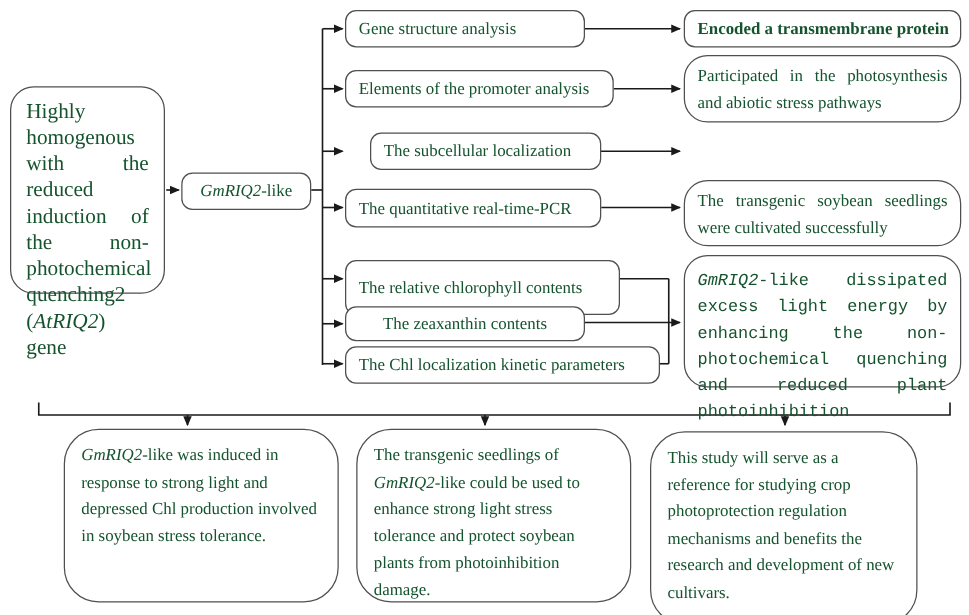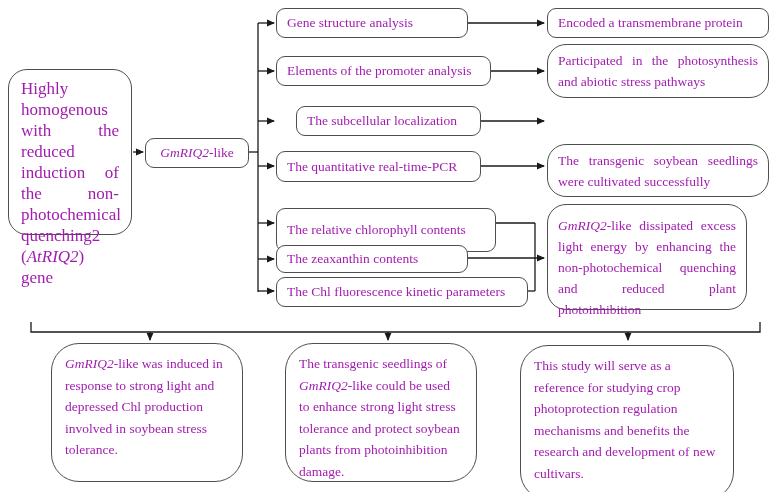--- a/index.html
+++ b/index.html
@@ -18,21 +18,21 @@
     width: 775px; height: 492px;
     pointer-events: none;
   }
   .box {
     position: absolute;
     box-sizing: border-box;
     border: 1.4px solid #4f4f4f;
     border-radius: 9px;
     background: #ffffff;
     font-size: 13.5px;
-    color: #a21caf;
+    color: #14532d;
   }
   .vcenter {
     display: flex;
     align-items: center;
     padding: 0 10px;
     white-space: nowrap;
   }
   .hcenter { justify-content: center; padding: 0 4px; }
   .para {
     text-align: justify;
@@ -42,21 +42,21 @@
   .pad-md { padding: 10px 10px; }
   .round-lg { border-radius: 19px; }
   .round-xl { border-radius: 28px; }
   .root-box {
     left: 8px; top: 69px; width: 124px; height: 166px;
     font-size: 17px; line-height: 21px;
     padding: 8px 12px; text-align: justify;
   }
   .gene-box { left: 145px; top: 138px; width: 104px; height: 30px; }
   .conclusion {
-    width: 192px; height: 139px;
+    width: 220px; height: 139px;
     font-size: 13.5px; line-height: 21.5px;
     padding: 9px 13px;
   }
   i { font-style: italic; }
   svg line, svg path { stroke: #1a1a1a; stroke-width: 1.3; fill: none; }
   svg .arrowhead { fill: #1a1a1a; stroke: none; }
 </style>
 </head>
 <body>
 
@@ -123,33 +123,33 @@
     </div>
   <div class="box vcenter" style="left:276px; top:106px; width:185px; height:30px;margin-left:20px;">
       <span>The subcellular localization</span>
     </div>
   <div class="box vcenter" style="left:276px; top:151px; width:205px; height:31px;">
       <span>The quantitative real-time-PCR</span>
     </div>
   <div class="box vcenter" style="left:276px; top:208px; width:220px; height:44px;">
       <span>The relative chlorophyll contents</span>
     </div>
-  <div class="box vcenter" style="left:276px; top:245px; width:192px; height:28px;">
+  <div class="box vcenter" style="left:276px; top:245px; width:192px; height:28px;justify-content:center;">
       <span>The zeaxanthin contents</span>
     </div>
   <div class="box vcenter" style="left:276px; top:277px; width:252px; height:30px;">
-      <span>The Chl fluorescence kinetic parameters</span>
+      <span>The Chl localization kinetic parameters</span>
     </div>
 
-  <div class="box vcenter" style="left:547px; top:8px;   width:222px; height:30px;">
+  <div class="box vcenter" style="left:547px; top:8px;   width:222px; height:30px;font-weight:bold;">
       <span>Encoded a transmembrane protein</span>
     </div>
   <div class="box para round-lg" style="left:547px; top:44px; width:222px; height:54px;"><span>Participated in the photosynthesis and abiotic stress pathways</span></div>
   <div class="box para round-lg" style="left:547px; top:144px; width:222px; height:53px;"><span>The transgenic soybean seedlings were cultivated successfully</span></div>
-  <div class="box para pad-md round-lg" style="left:547px; top:204px; width:200px; height:106px;">
+  <div class="box para pad-md round-lg" style="left:547px; top:204px; width:222px; height:106px;font-family:Liberation Mono, monospace;">
     <i>GmRIQ2</i><span>-like dissipated excess light energy by enhancing the non-photochemical quenching and reduced plant photoinhibition</span>
   </div>
 
   <div class="box conclusion round-xl" style="left:51px; top:343px;">
     <span></span><i>GmRIQ2</i><span>-like was induced in response to strong light and depressed Chl production involved in soybean stress tolerance.</span>
   </div>
   <div class="box conclusion round-xl" style="left:285px; top:343px;">
     <span>The transgenic seedlings of </span><i>GmRIQ2</i><span>-like could be used to enhance strong light stress tolerance and protect soybean plants from photoinhibition damage.</span>
   </div>
   <div class="box conclusion round-xl" style="left:520px; top:345px; width:214px; height:155px;">

